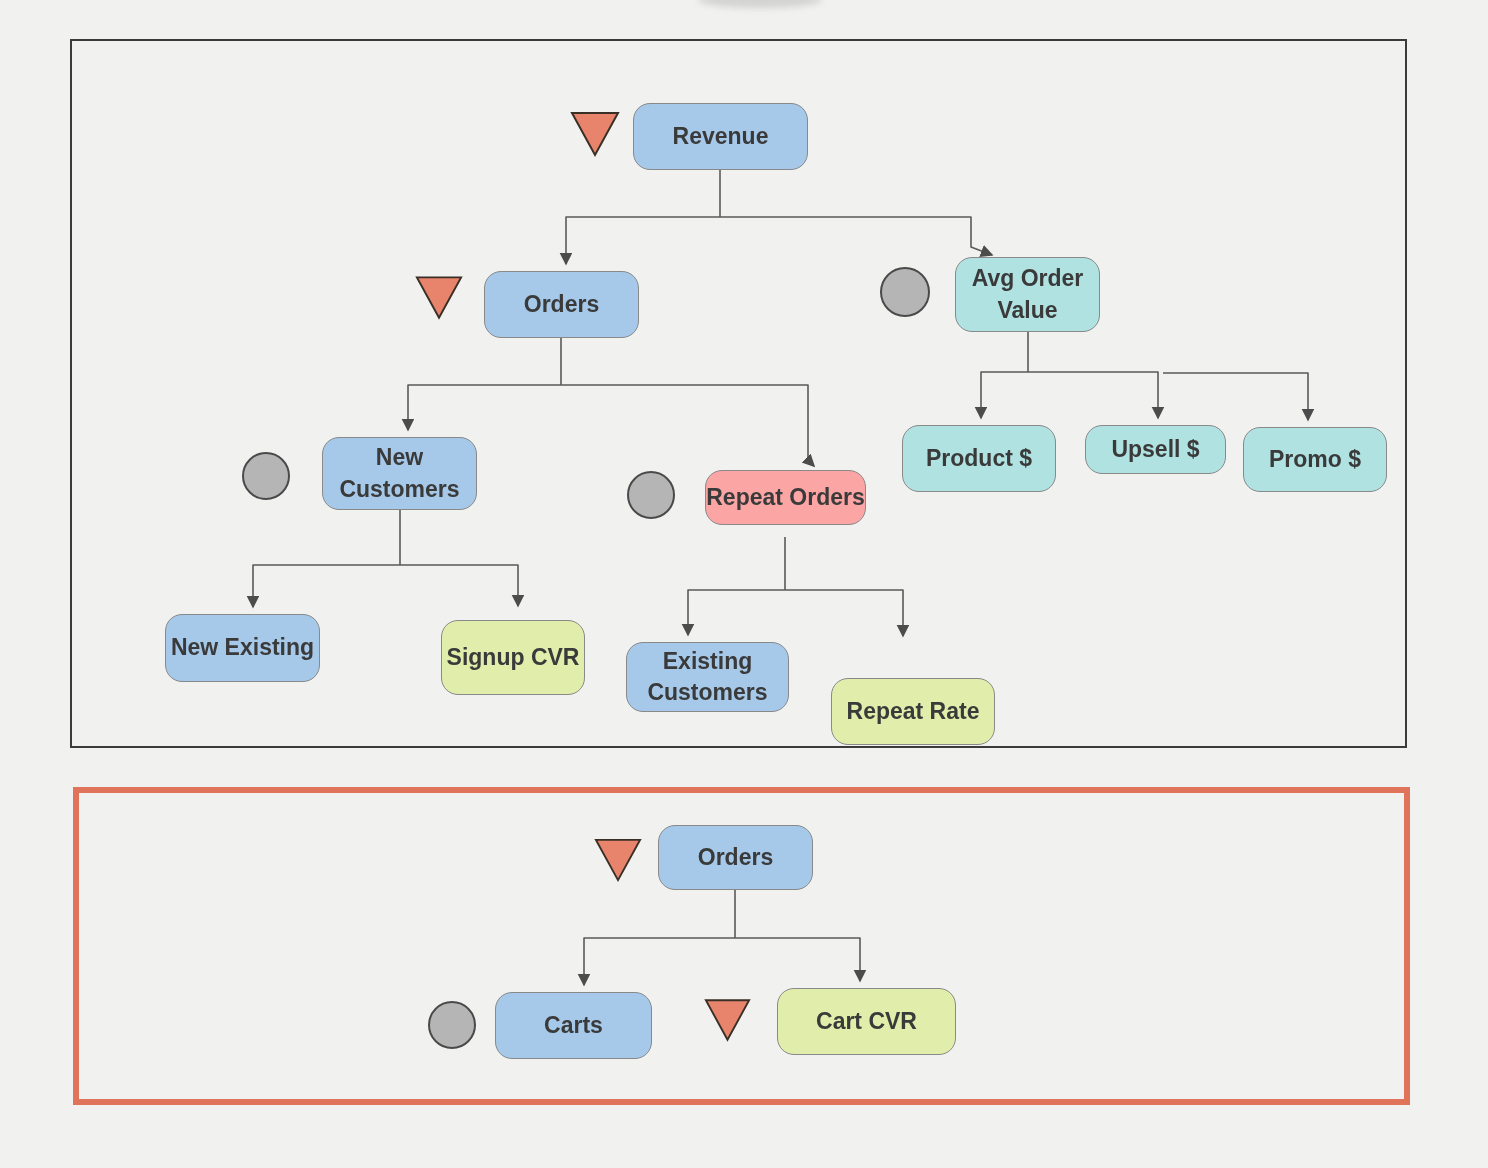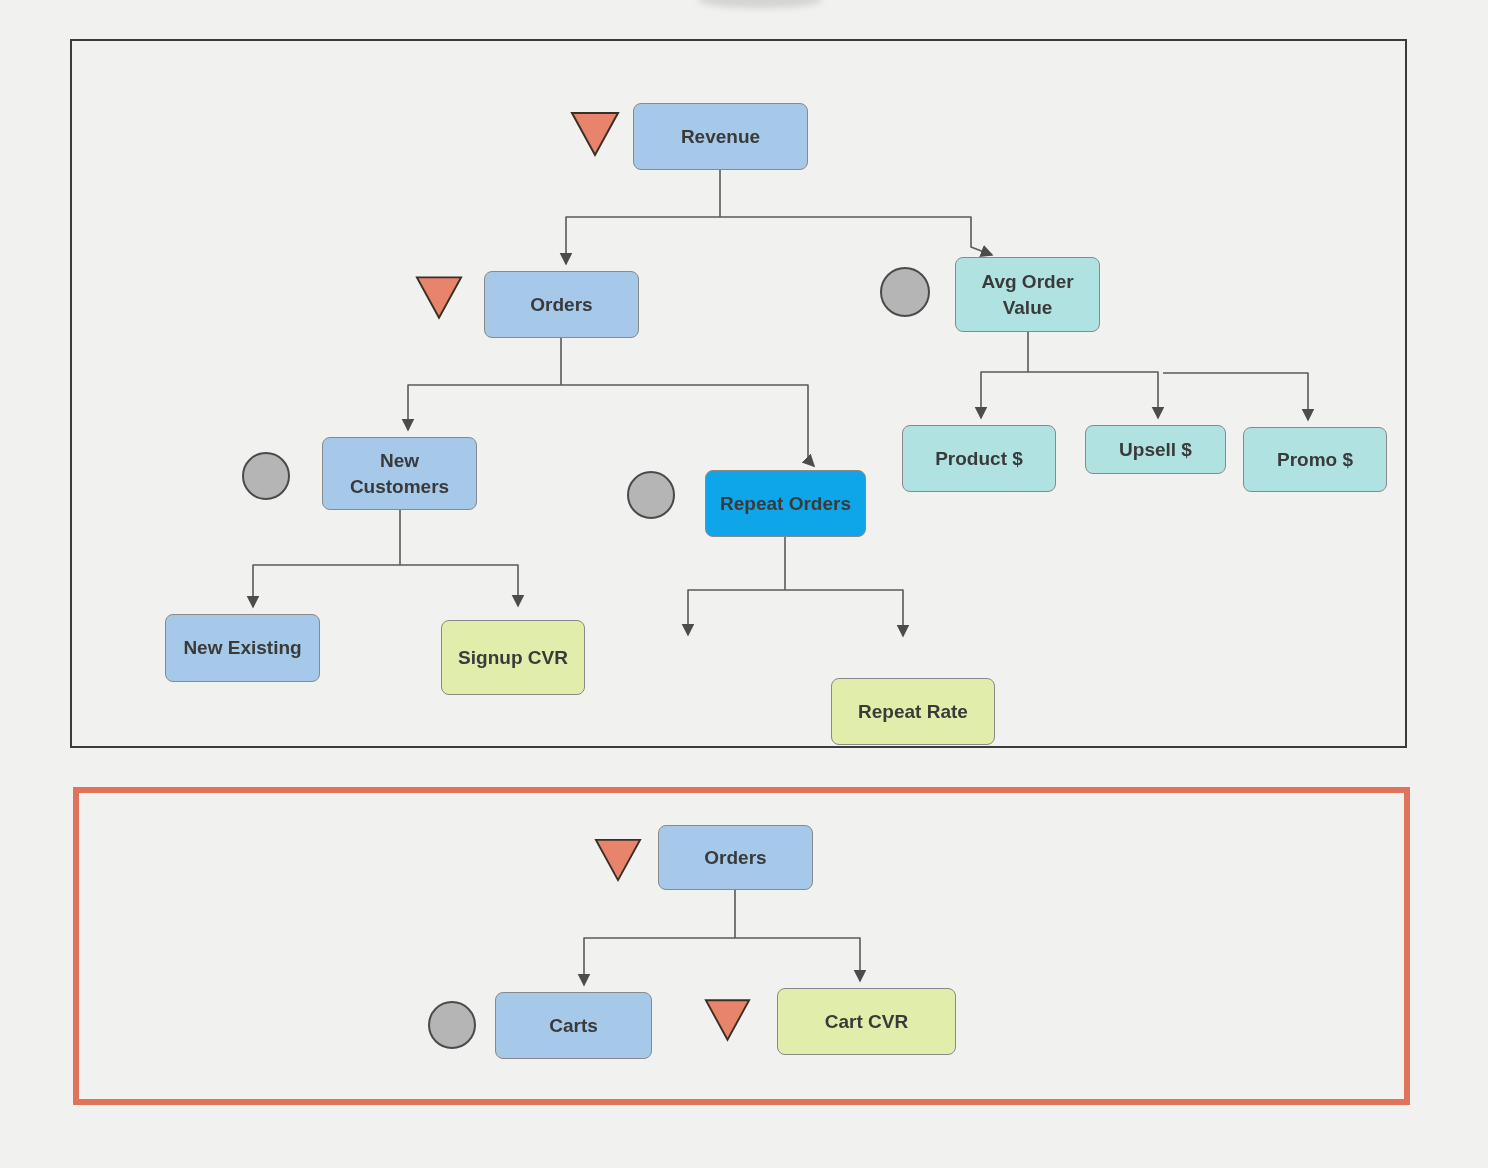--- a/index.html
+++ b/index.html
@@ -27,25 +27,25 @@
     border:6px solid #e0745a;
   }
   .connectors{
     position:absolute;left:0;top:0;width:1488px;height:1168px;
     pointer-events:none;
   }
   .node{
     position:absolute;
     box-sizing:border-box;
     border:1.5px solid #898989;
-    border-radius:8px;
+    border-radius:17px;
     display:flex;align-items:center;justify-content:center;
     text-align:center;
     font-weight:700;
-    font-size:19px;
+    font-size:23px;
     line-height:1.35;
     color:#3a3a3a;
     padding:4px 13px;
   }
   .node.nowrap{white-space:nowrap;}
   .shape{position:absolute;}
   .circle{
     box-sizing:border-box;
     border-radius:50%;
     border:2px solid #4a4a4a;
@@ -137,21 +137,21 @@
   </div>
 
   <div class="node" style="left:955px;top:257px;width:145px;height:75px;background:#b0e2e2">
     <span>Avg Order Value</span>
   </div>
 
   <div class="node" style="left:322px;top:437px;width:155px;height:73px;background:#a6c9ea">
     <span>New Customers</span>
   </div>
 
-  <div class="node nowrap" style="left:705px;top:470px;width:161px;height:67px;background:#0ea5e9">
+  <div class="node nowrap" style="left:705px;top:470px;width:161px;height:55px;background:#fca5a5">
     <span>Repeat Orders</span>
   </div>
 
   <div class="node nowrap" style="left:902px;top:425px;width:154px;height:67px;background:#b0e2e2">
     <span>Product $</span>
   </div>
 
   <div class="node nowrap" style="left:1085px;top:425px;width:141px;height:49px;background:#b0e2e2">
     <span>Upsell $</span>
   </div>
@@ -161,20 +161,23 @@
   </div>
 
   <div class="node nowrap" style="left:165px;top:614px;width:155px;height:68px;background:#a6c9ea">
     <span>New Existing</span>
   </div>
 
   <div class="node nowrap" style="left:441px;top:620px;width:144px;height:75px;background:#e1edaa">
     <span>Signup CVR</span>
   </div>
 
+  <div class="node" style="left:626px;top:642px;width:163px;height:70px;background:#a6c9ea">
+    <span>Existing Customers</span>
+  </div>
 
   <div class="node nowrap" style="left:831px;top:678px;width:164px;height:67px;background:#e1edaa">
     <span>Repeat Rate</span>
   </div>
 
   <div class="node nowrap" style="left:658px;top:825px;width:155px;height:65px;background:#a6c9ea">
     <span>Orders</span>
   </div>
 
   <div class="node nowrap" style="left:495px;top:992px;width:157px;height:67px;background:#a6c9ea">

